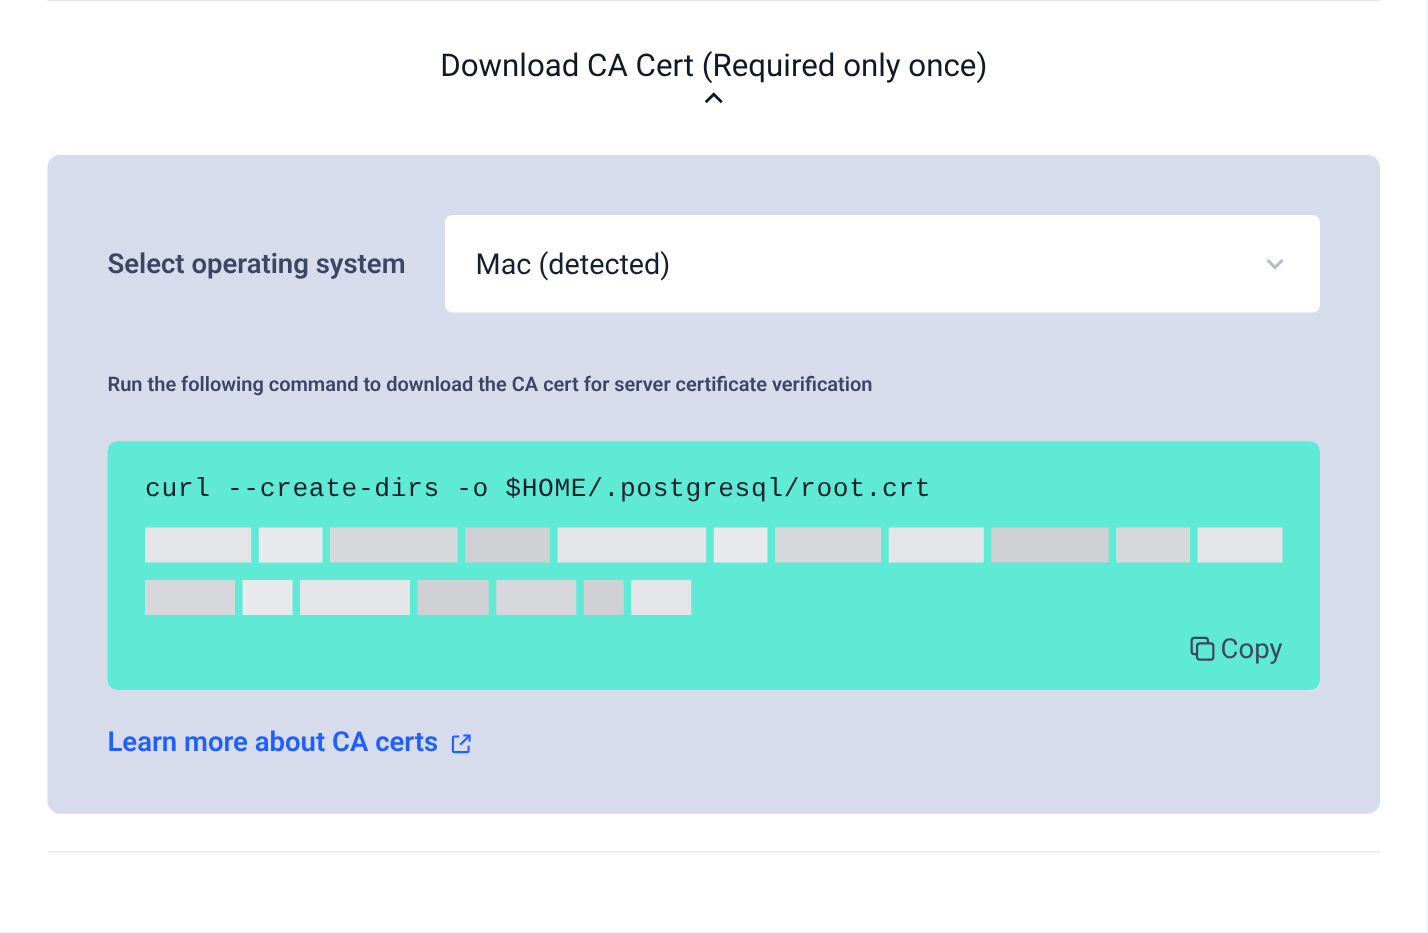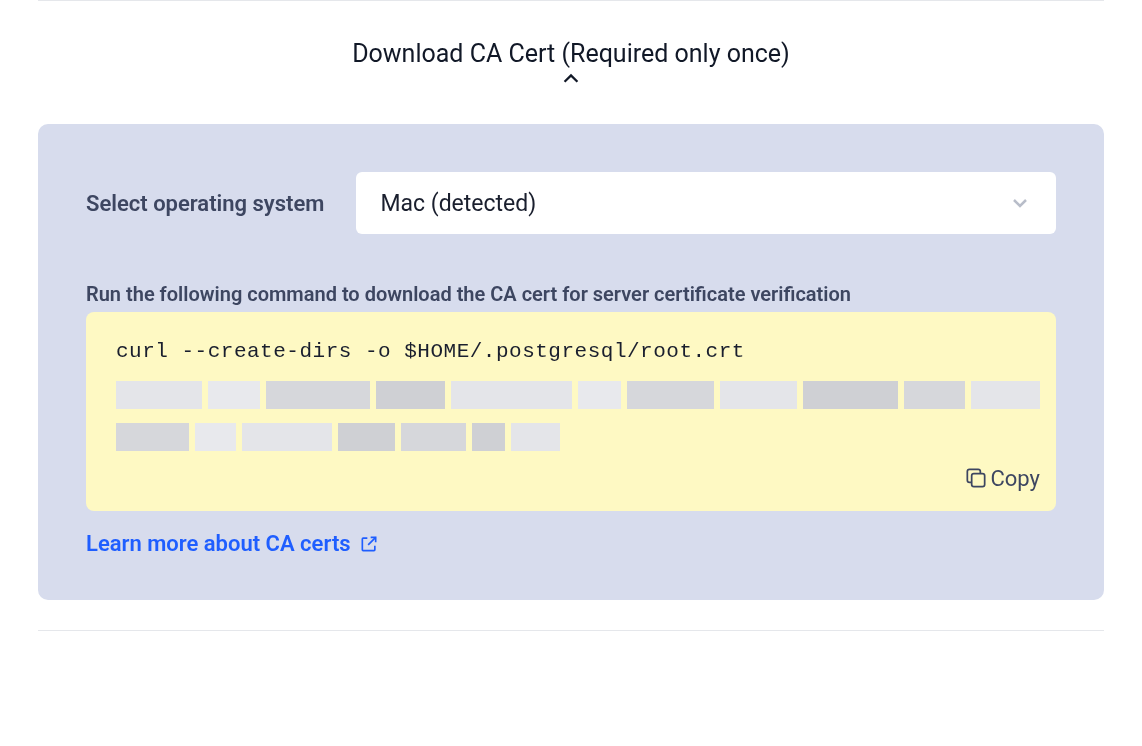--- a/index.html
+++ b/index.html
@@ -49,48 +49,48 @@
   .label {
     font-size: 22px;
     font-weight: 600;
     color: #3d4661;
     white-space: nowrap;
   }
   .select {
     flex: 1;
     background: #ffffff;
     border-radius: 6px;
-    height: 62px;
+    height: 78px;
     display: flex;
     align-items: center;
     justify-content: space-between;
     padding: 0 24px;
     cursor: pointer;
   }
   .select-text {
     font-size: 23px;
     color: #1a1f2e;
   }
   .chevron-down {
     width: 24px;
     height: 24px;
     stroke: #b8bdc9;
     stroke-width: 2.5;
     fill: none;
   }
   .instruction {
-    font-size: 20px;
+    font-size: 16px;
     font-weight: 600;
     color: #3d4661;
-    margin-bottom: 6px;
+    margin-bottom: 36px;
   }
   .code-block {
-    background: #fef9c3;
+    background: #5eead4;
     border-radius: 8px;
-    padding: 28px 16px 20px 30px;
+    padding: 28px 30px 20px 30px;
     position: relative;
   }
   .code-text {
     font-family: "Courier New", Courier, monospace;
     font-size: 21px;
     color: #1a1f2e;
     margin-bottom: 18px;
     white-space: nowrap;
     letter-spacing: 0.5px;
   }
@@ -124,21 +124,21 @@
     fill: none;
   }
   .copy-text {
     font-size: 22px;
     color: #3d4661;
   }
   .learn-more {
     display: inline-flex;
     align-items: center;
     gap: 8px;
-    margin-top: 20px;
+    margin-top: 30px;
     color: #1f5eff;
     font-size: 22px;
     font-weight: 600;
     text-decoration: none;
   }
   .ext-icon {
     width: 20px;
     height: 20px;
     stroke: #1f5eff;
     stroke-width: 2;

